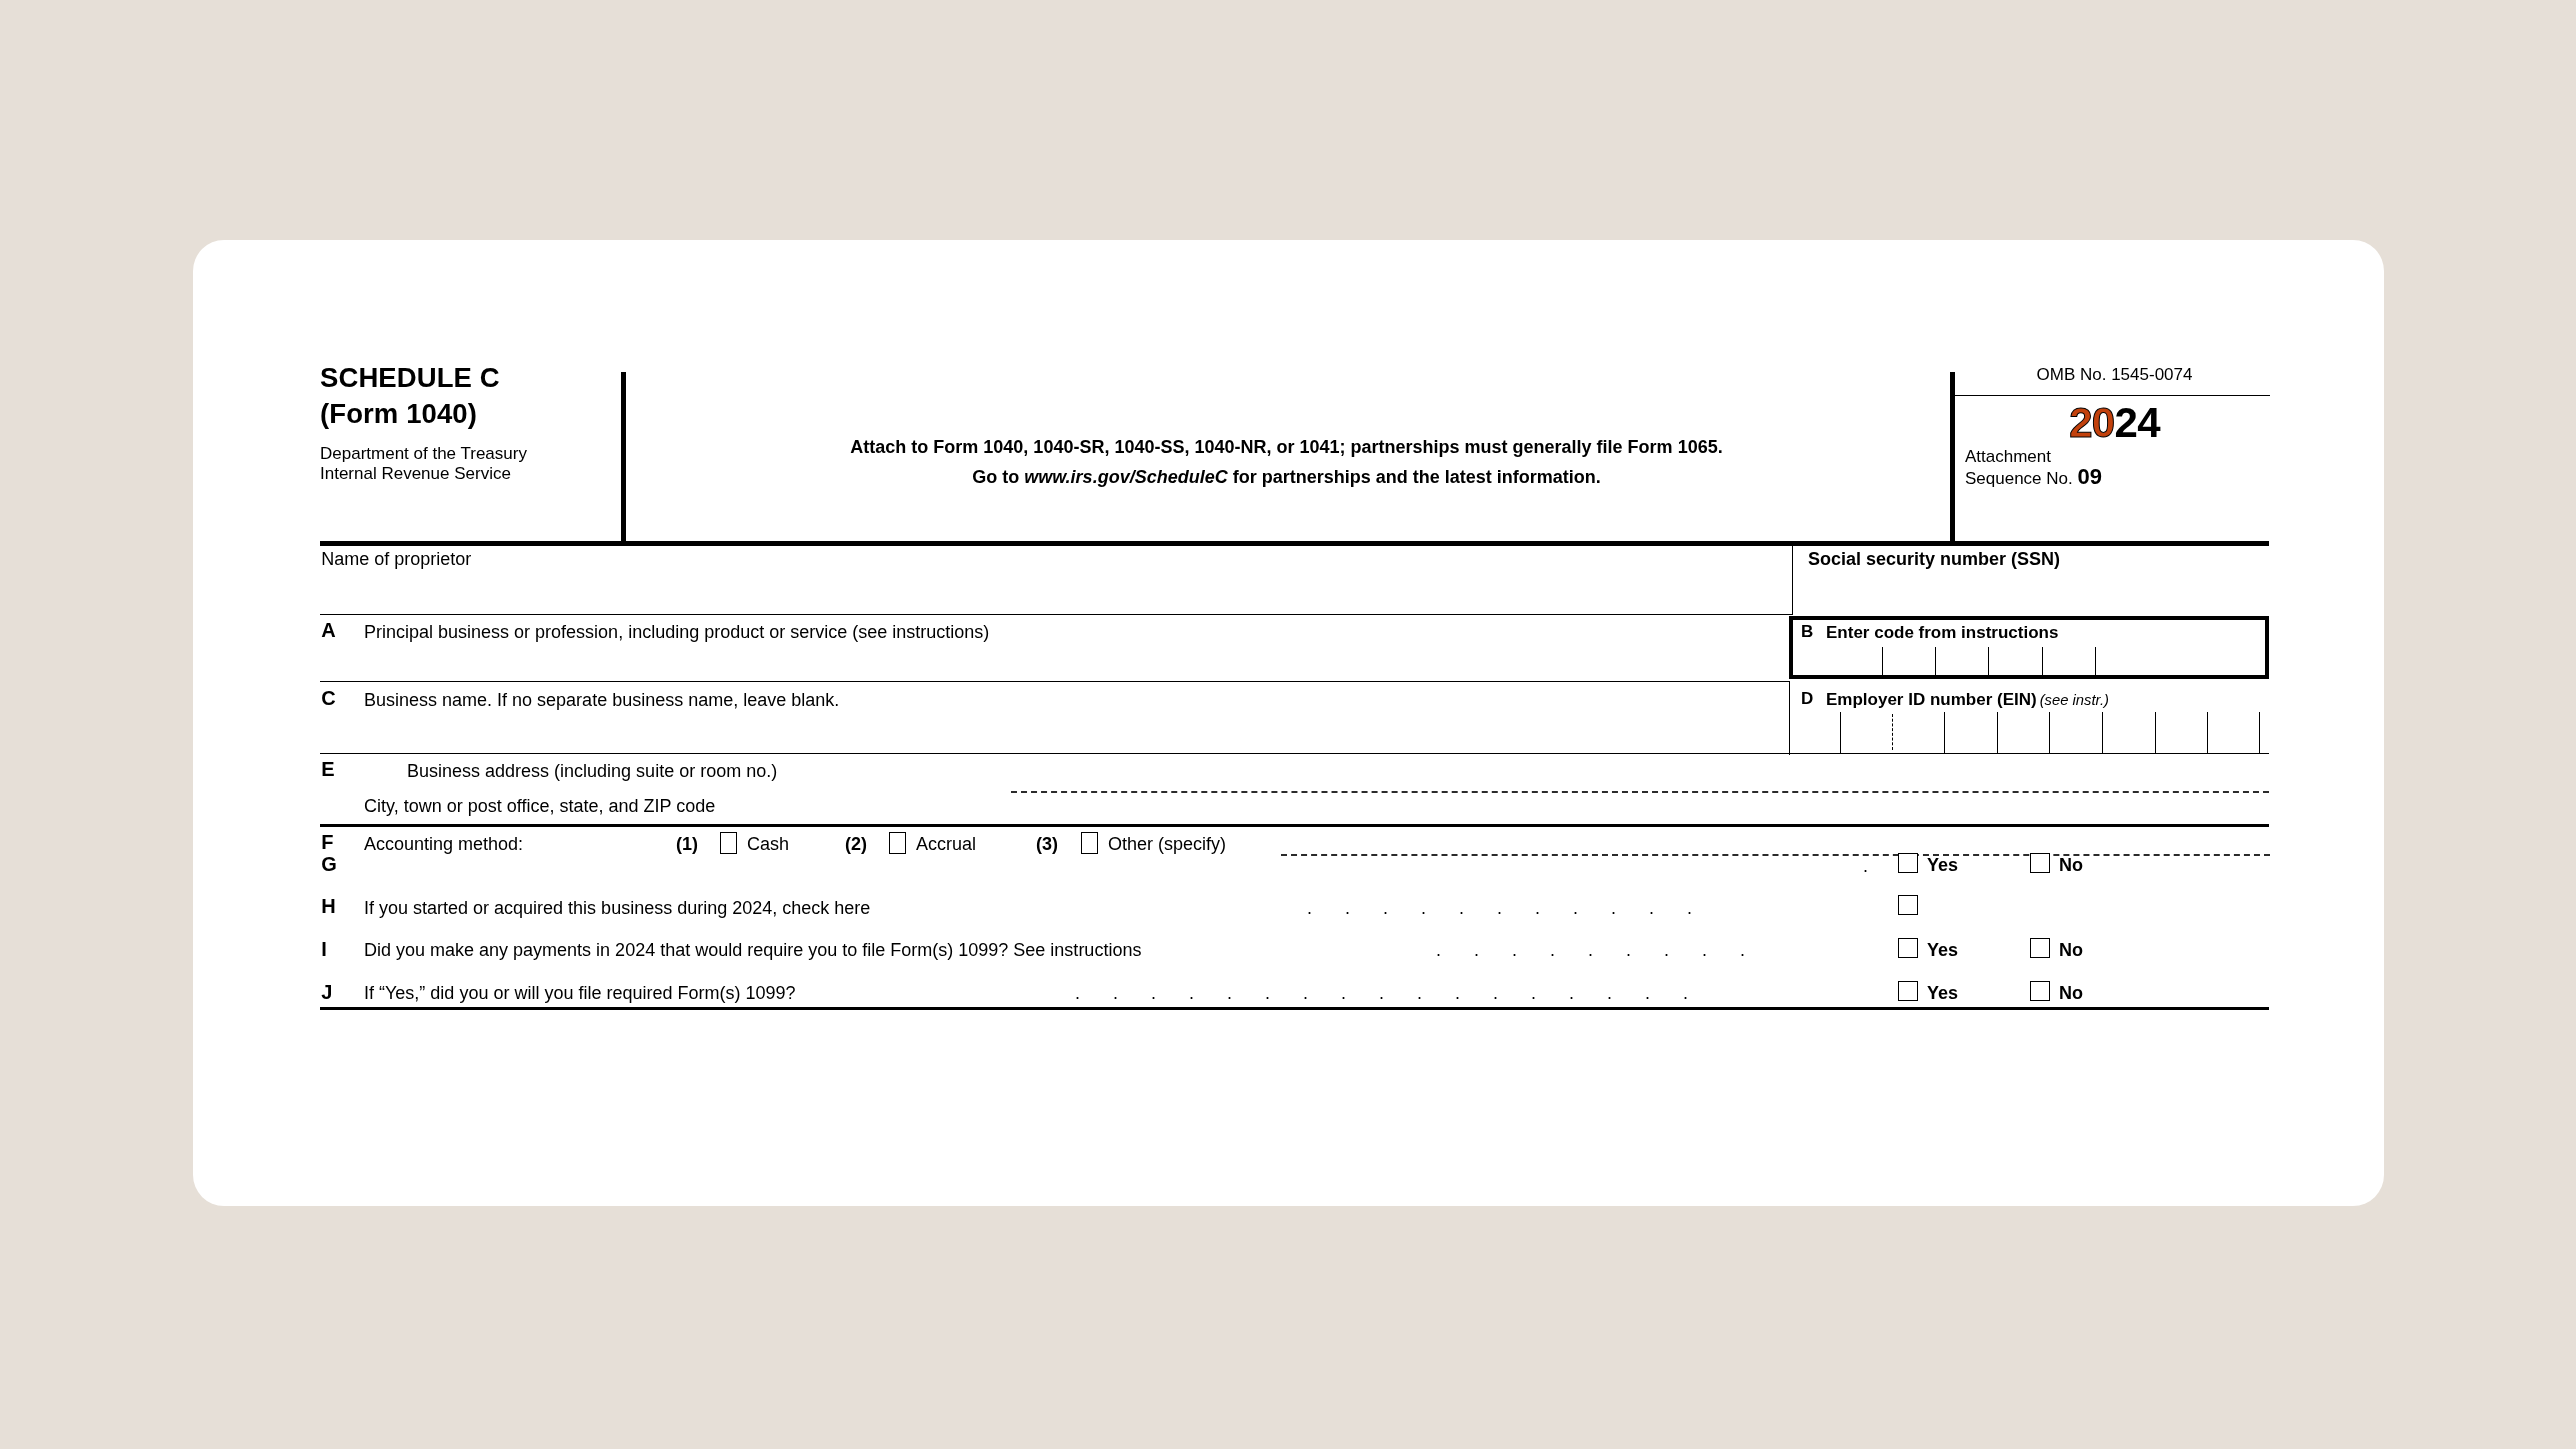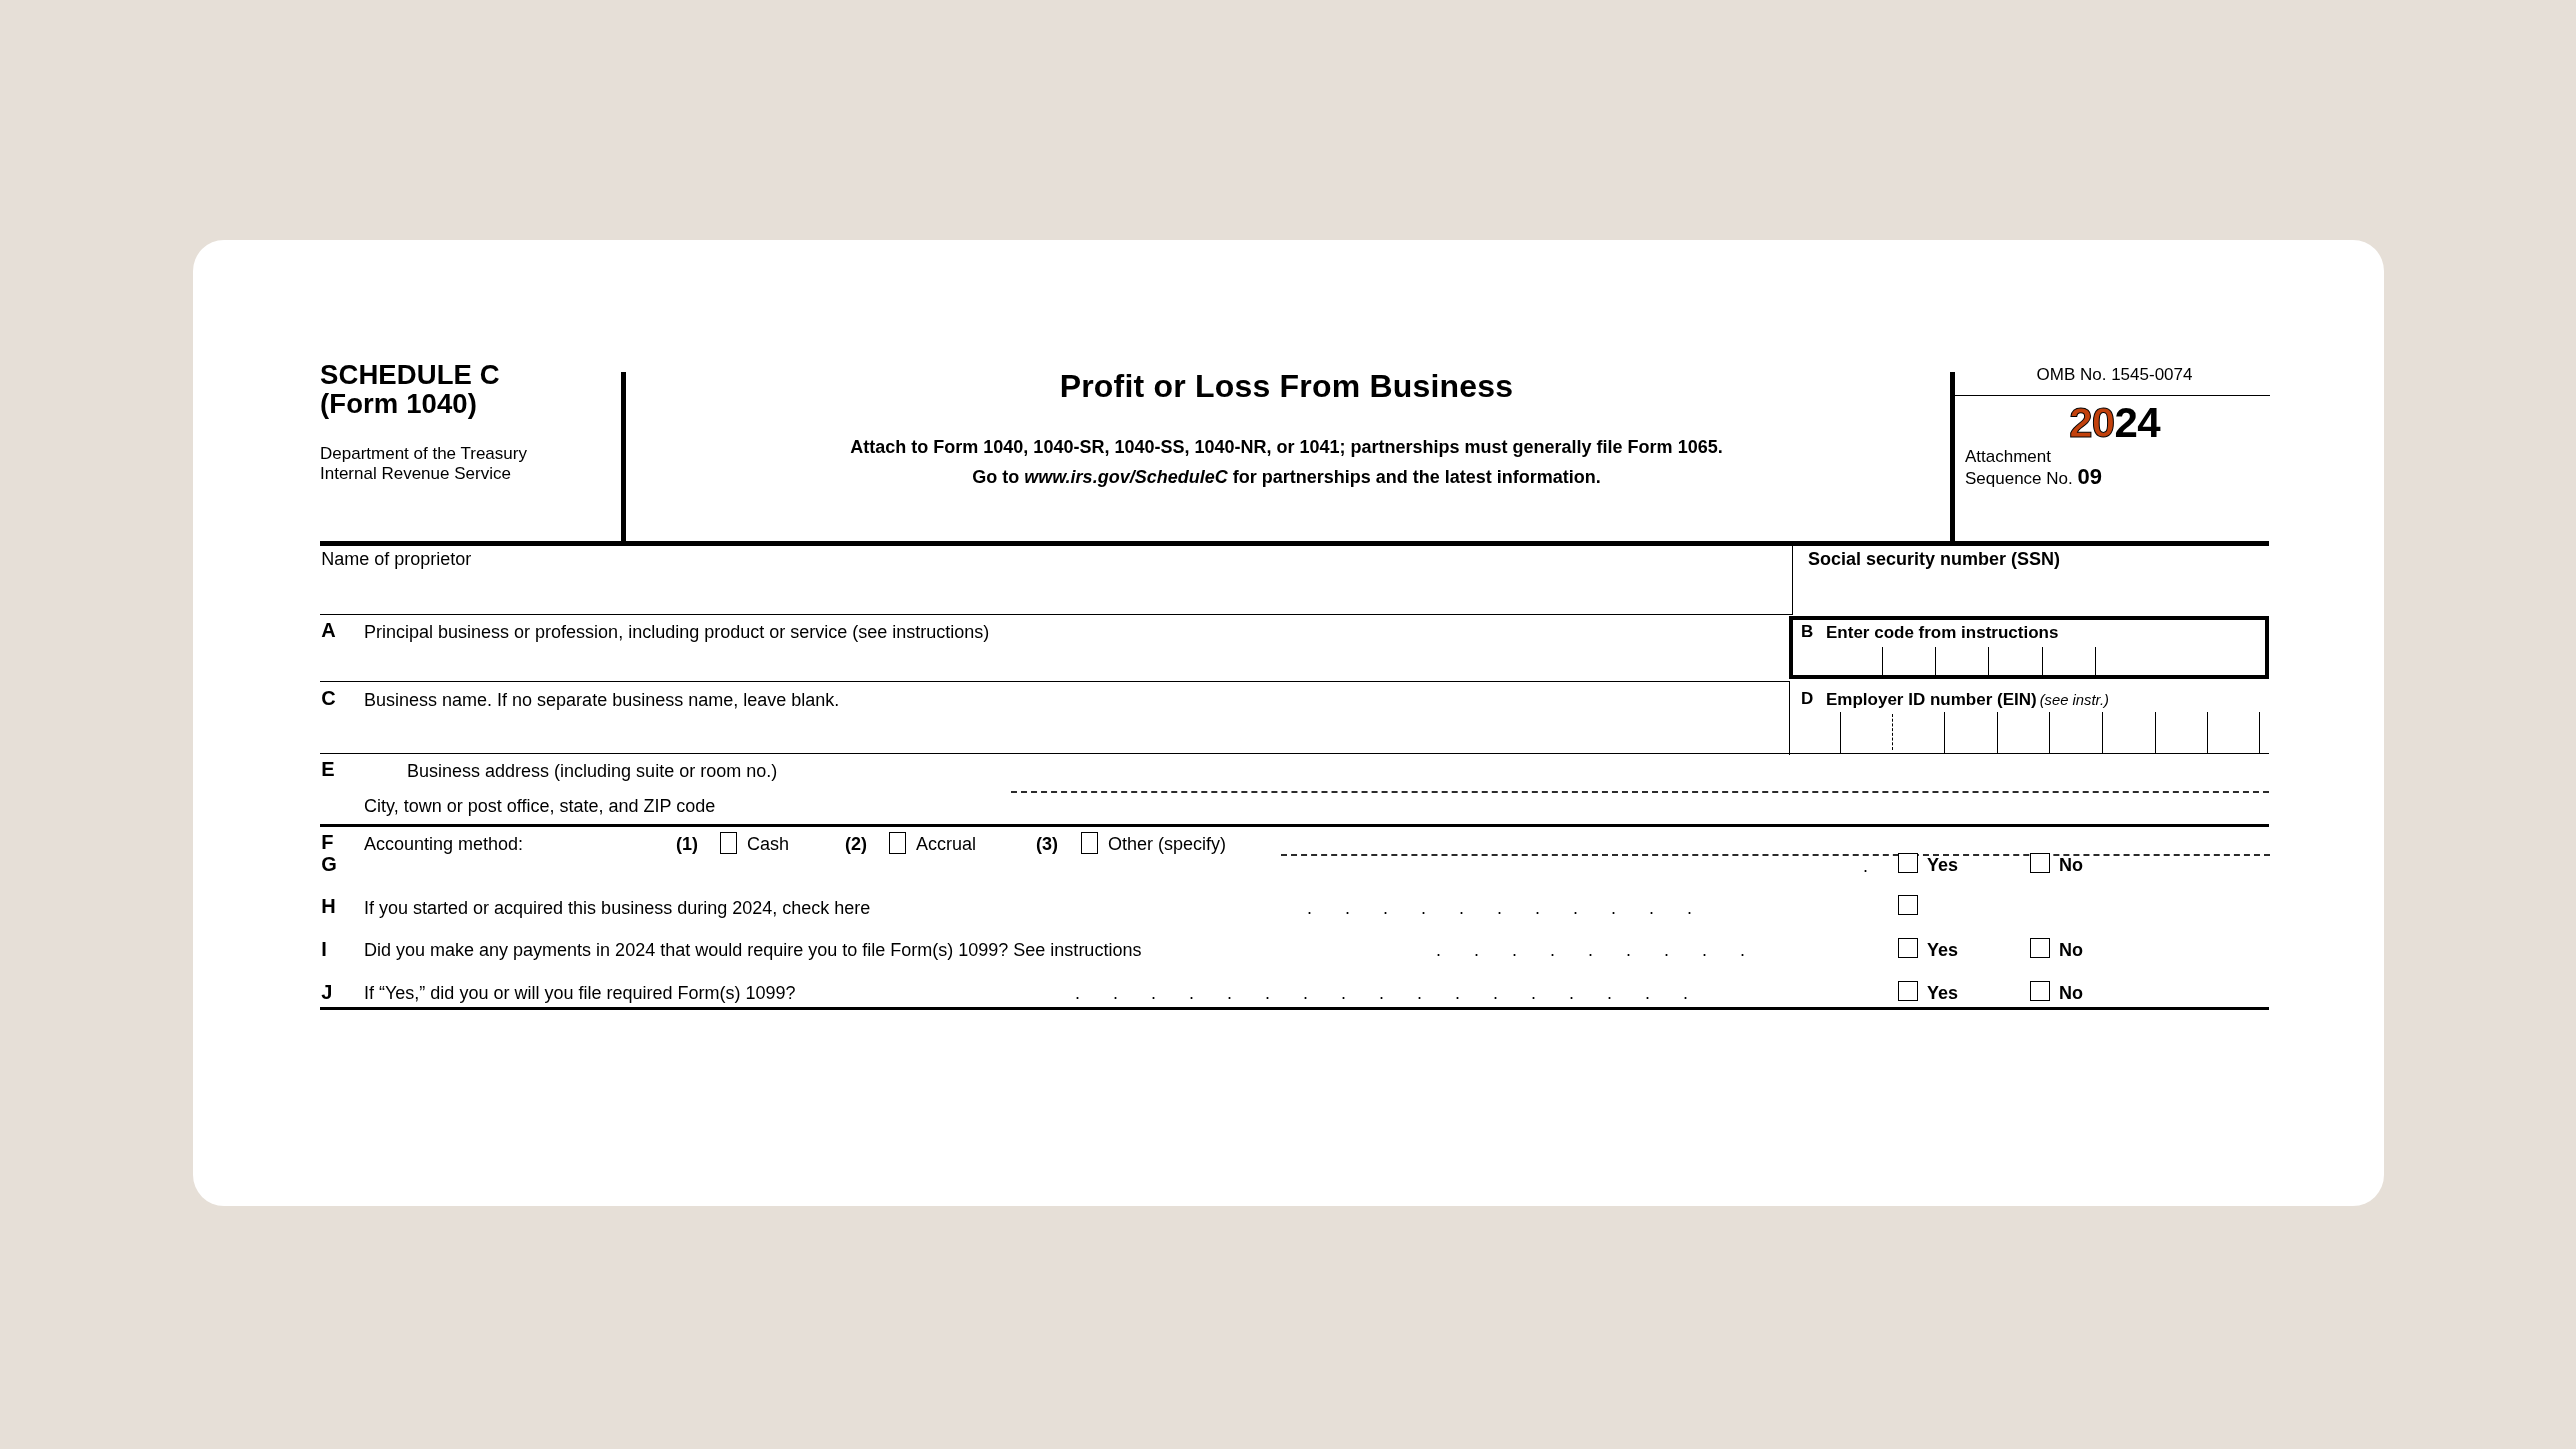--- a/index.html
+++ b/index.html
@@ -39,21 +39,21 @@
   .rule-thick { position:absolute; background:#000; height:4.7px; }
   .rule-med   { position:absolute; background:#000; height:2.7px; }
   .rule-thin  { position:absolute; background:#000; height:1.3px; }
   .vrule-thick{ position:absolute; background:#000; width:4.7px; }
   .vrule-thin { position:absolute; background:#000; width:1.3px; }
 
   
   .sched-title {
     font-weight: bold;
     font-size: 27.5px;
-    line-height: 29px;
+    line-height: 36px;
     letter-spacing: 0.1px;
     white-space: pre-line;
   }
   .dept {
     font-size: 17px;
     line-height: 19.5px;
     white-space: pre-line;
   }
 
   
@@ -150,21 +150,20 @@
   <div id="form">
 
     <div class="abs sched-title" style="left:0px; top:0px; width:282px;">SCHEDULE C
 (Form 1040)</div>
 
     <div class="abs dept" style="left:0px; top:84px; width:282px;">Department of the Treasury
 Internal Revenue Service</div>
 
     <div class="vrule-thick" style="left:301px; top:12px; height:171px;"></div>
 
-    <div class="abs main-title" style="left:309px; top:8px; width:1315px;">Profit or Loss From Business</div>
 
 
     <div class="abs attach-line" style="left:309px; top:77px; width:1315px;">Attach to Form 1040, 1040-SR, 1040-SS, 1040-NR, or 1041; partnerships must generally file Form 1065.</div>
 
     <div class="abs goto-line" style="left:309px; top:107px; width:1315px;">
       <span>Go to </span><i>www.irs.gov/ScheduleC</i><span> for partnerships and the latest information.</span>
     </div>
 
     <div class="vrule-thick" style="left:1630px; top:12px; height:171px;"></div>
 

